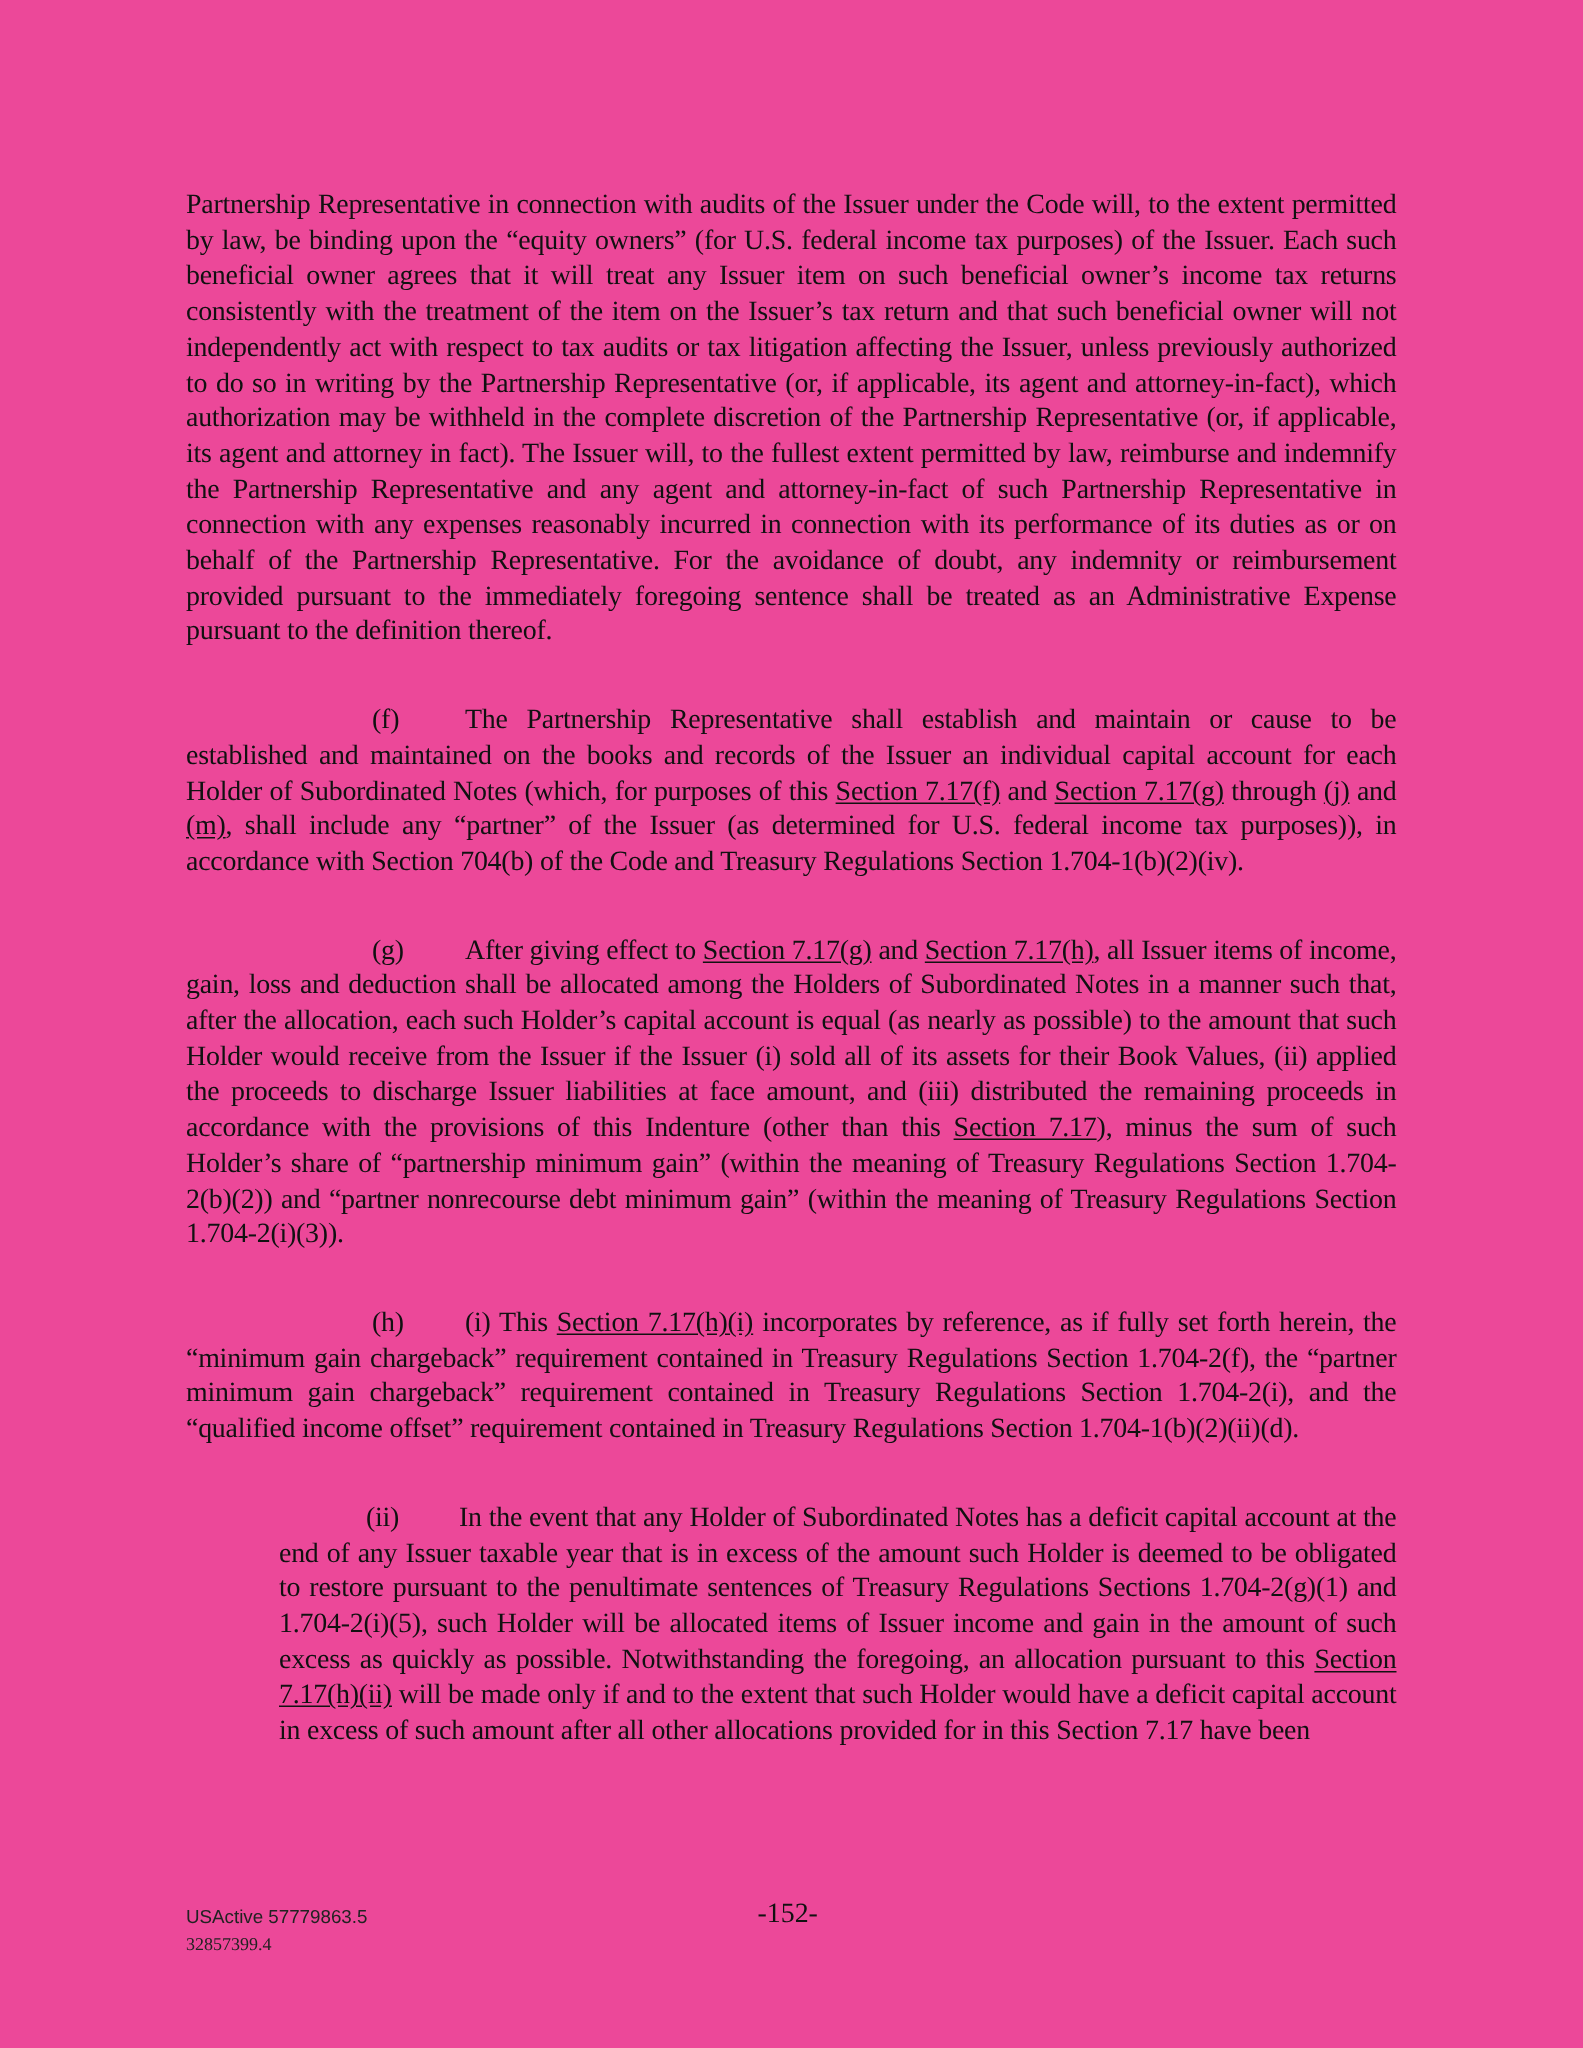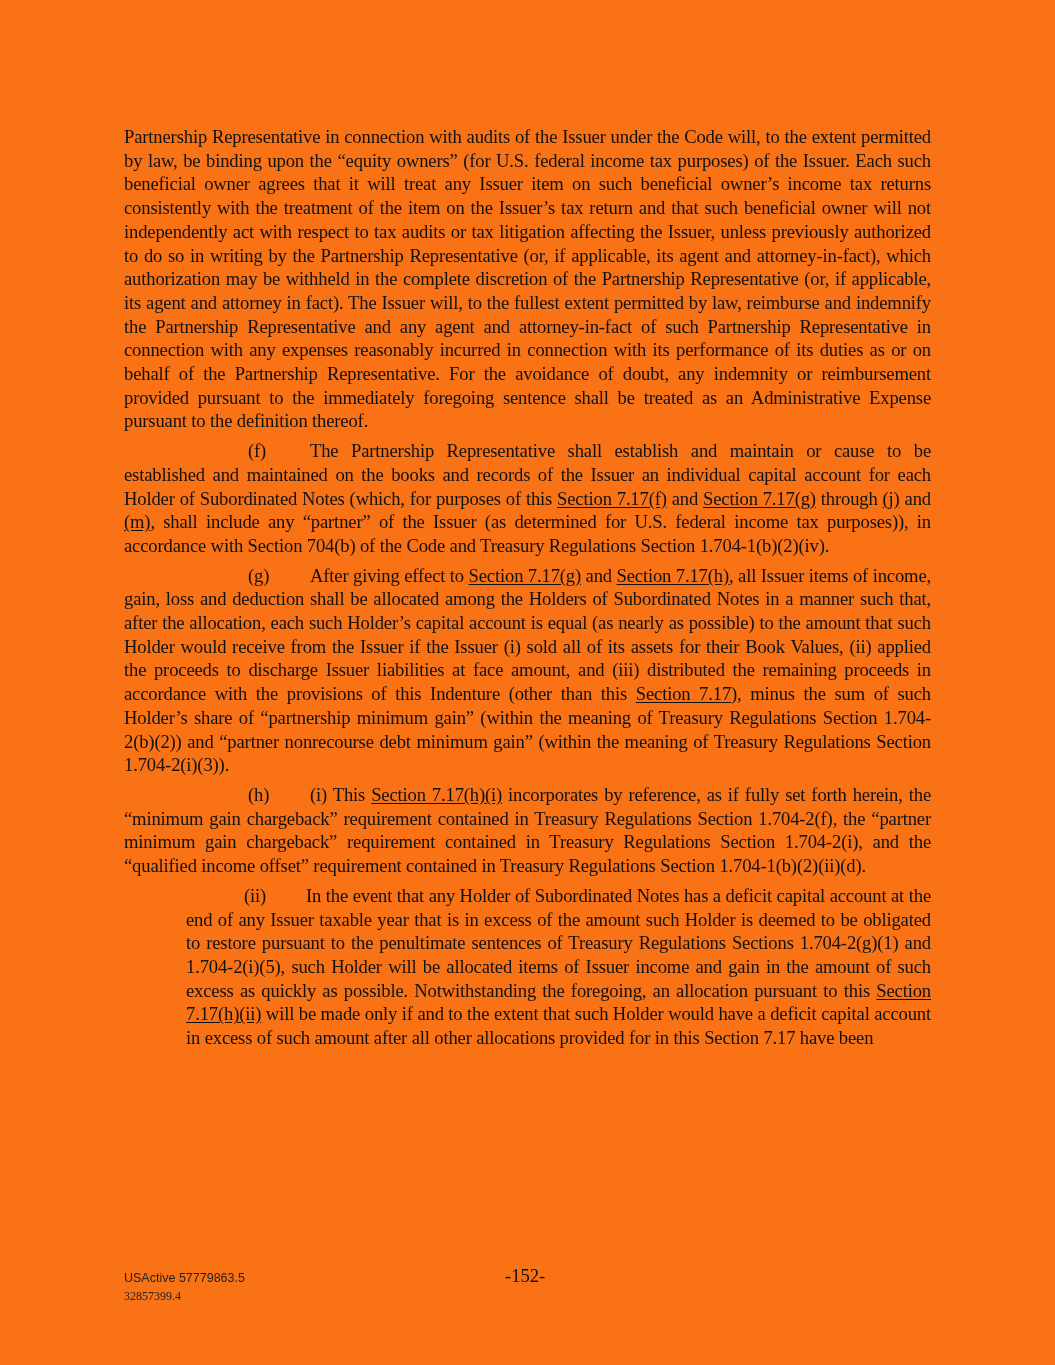--- a/index.html
+++ b/index.html
@@ -1,28 +1,28 @@
 <!DOCTYPE html>
 <html><head>
 <meta charset="utf-8">
 <style>
   html, body { margin: 0; padding: 0; background: #ffffff; }
   body { width: 1055px; height: 1365px; position: relative; overflow: hidden; }
   .page {
     position: absolute; left: 0; top: 0; width: 1055px; height: 1365px;
-    background: #f97316; color: #111111;
+    background: #ec4899; color: #111111;
     font-family: "Liberation Serif", "DejaVu Serif", serif;
   }
   .body-text {
     position: absolute; left: 124px; top: 125px; width: 807px;
     font-size: 18.6px; line-height: 23.7px; text-align: justify;
     letter-spacing: -0.15px;
   }
   .para { margin: 0; text-indent: 0; }
-  .para + .para { margin-top: 6px; }
+  .para + .para { margin-top: 35px; }
   .para.first-indent { text-indent: 124px; }
   .para.sub {
     margin-left: 62px; text-indent: 58px;
   }
   .label { display: inline-block; width: 62px; text-indent: 0; }
   .u { text-decoration: underline; text-underline-offset: 2px; }
   .footer-id {
     position: absolute; left: 124px; top: 1271px;
     font-family: "Liberation Sans", "DejaVu Sans", sans-serif;
     font-size: 12.5px; color: #222;

